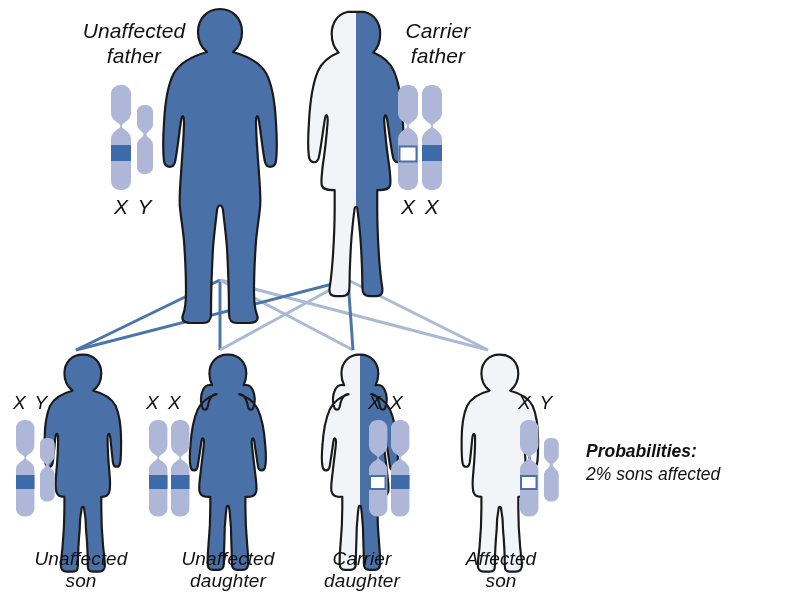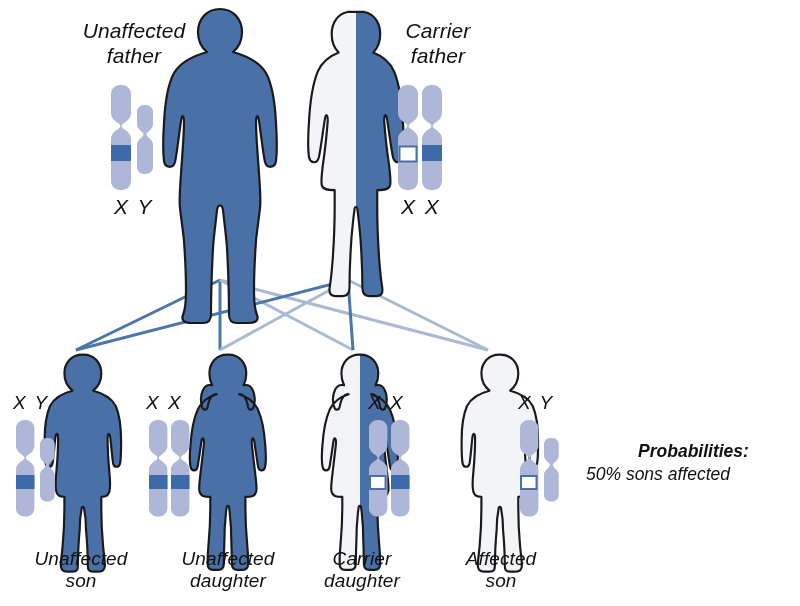--- a/index.html
+++ b/index.html
@@ -62,21 +62,20 @@
     position: absolute;
     left: 578px;
     top: 440px;
     width: 215px;
     font-size: 17.5px;
     color: #111111;
     line-height: 1.32;
   }
   #prob .ptitle {
     font-weight: bold;
-    text-align: center;
   }
 </style>
 </head>
 <body>
 
 <div id="stage">
 
   <svg id="diagram" viewBox="0 0 800 606">
     <defs>
 
@@ -360,16 +359,16 @@
   <div class="lbl lbl-child" style="left:8px; top:548px; width:130px;"><span>Unaffected</span><br><span>son</span></div>
 
   <div class="lbl lbl-child" style="left:155px; top:548px; width:130px;"><span>Unaffected</span><br><span>daughter</span></div>
 
   <div class="lbl lbl-child" style="left:289px; top:548px; width:130px;"><span>Carrier</span><br><span>daughter</span></div>
 
   <div class="lbl lbl-child" style="left:428px; top:548px; width:130px;"><span>Affected</span><br><span>son</span></div>
 
   <div id="prob">
     <div class="ptitle">Probabilities:</div>
-    <div>50% sons affected</div>
+    <div>2% sons affected</div>
   </div>
 
 </div>
 
 </body></html>

